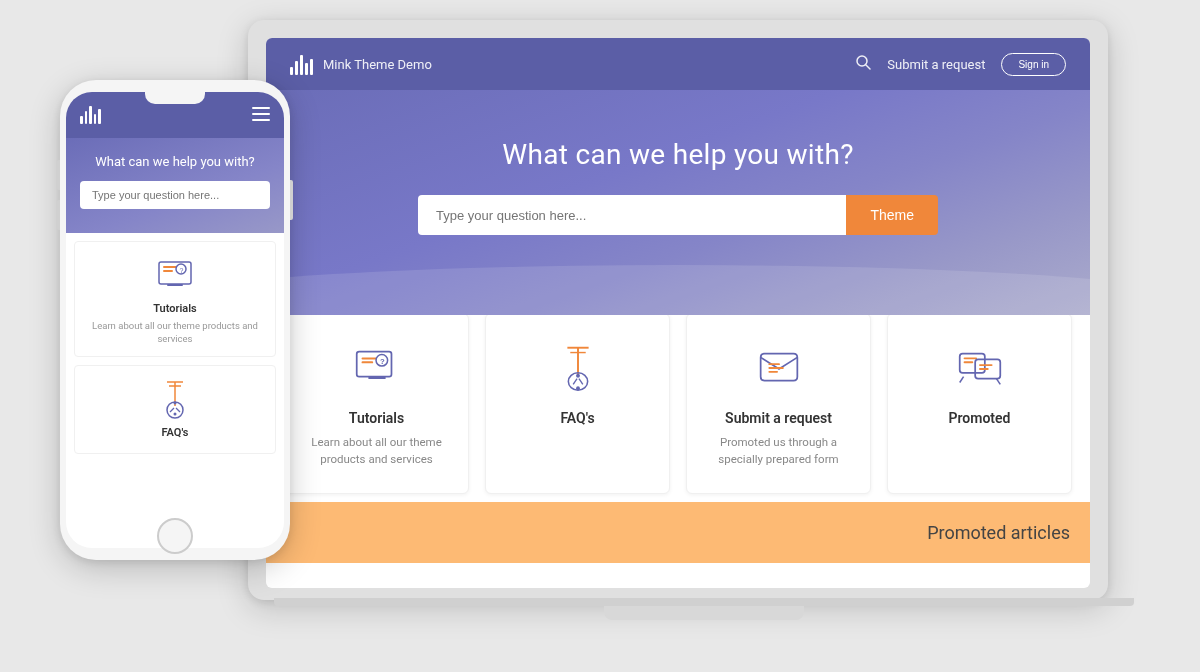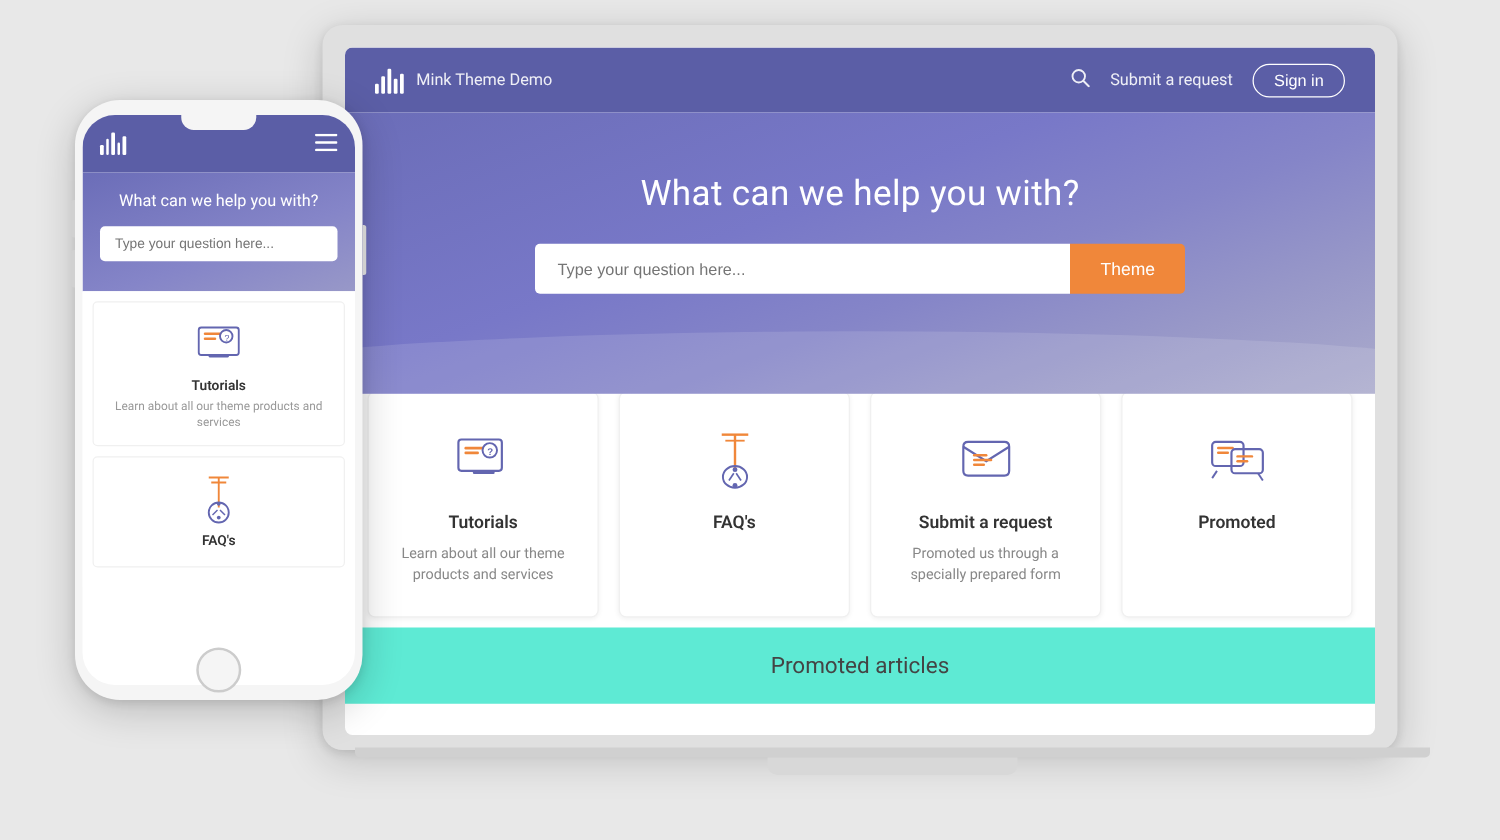--- a/index.html
+++ b/index.html
@@ -20,21 +20,21 @@
       width: 1200px;
       height: 672px;
       display: flex;
       align-items: center;
       justify-content: center;
     }
 
     
     .laptop {
       position: absolute;
-      right: 30px;
+      right: 40px;
       top: 20px;
       width: 912px;
       height: 600px;
     }
 
     .laptop-outer {
       position: absolute;
       top: 0; left: 0;
       width: 860px;
       height: 580px;
@@ -100,21 +100,21 @@
       opacity: 0.9;
       text-decoration: none;
     }
 
     .nav-signin-btn {
       border: 1.5px solid white;
       color: white;
       background: transparent;
       padding: 5px 16px;
       border-radius: 20px;
-      font-size: 13px;
+      font-size: 10px;
       cursor: pointer;
     }
 
     .laptop-hero {
       background: linear-gradient(160deg, #6b6db8 0%, #7878c8 40%, #8585c8 60%, #9898c8 80%, #ababcc 100%);
       padding: 48px 24px 80px;
       text-align: center;
       position: relative;
       overflow: hidden;
     }
@@ -203,23 +203,23 @@
       margin-bottom: 8px;
     }
 
     .card-desc {
       font-size: 11.5px;
       color: #888;
       line-height: 1.5;
     }
 
     .laptop-promoted {
-      text-align: center;
+      text-align: right;
       padding: 20px;
-      background: #5eead4;
+      background: #fdba74;
     }
 
     .promoted-title {
       font-size: 18px;
       color: #444;
       font-weight: 400;
     }
 
     
     .phone {

